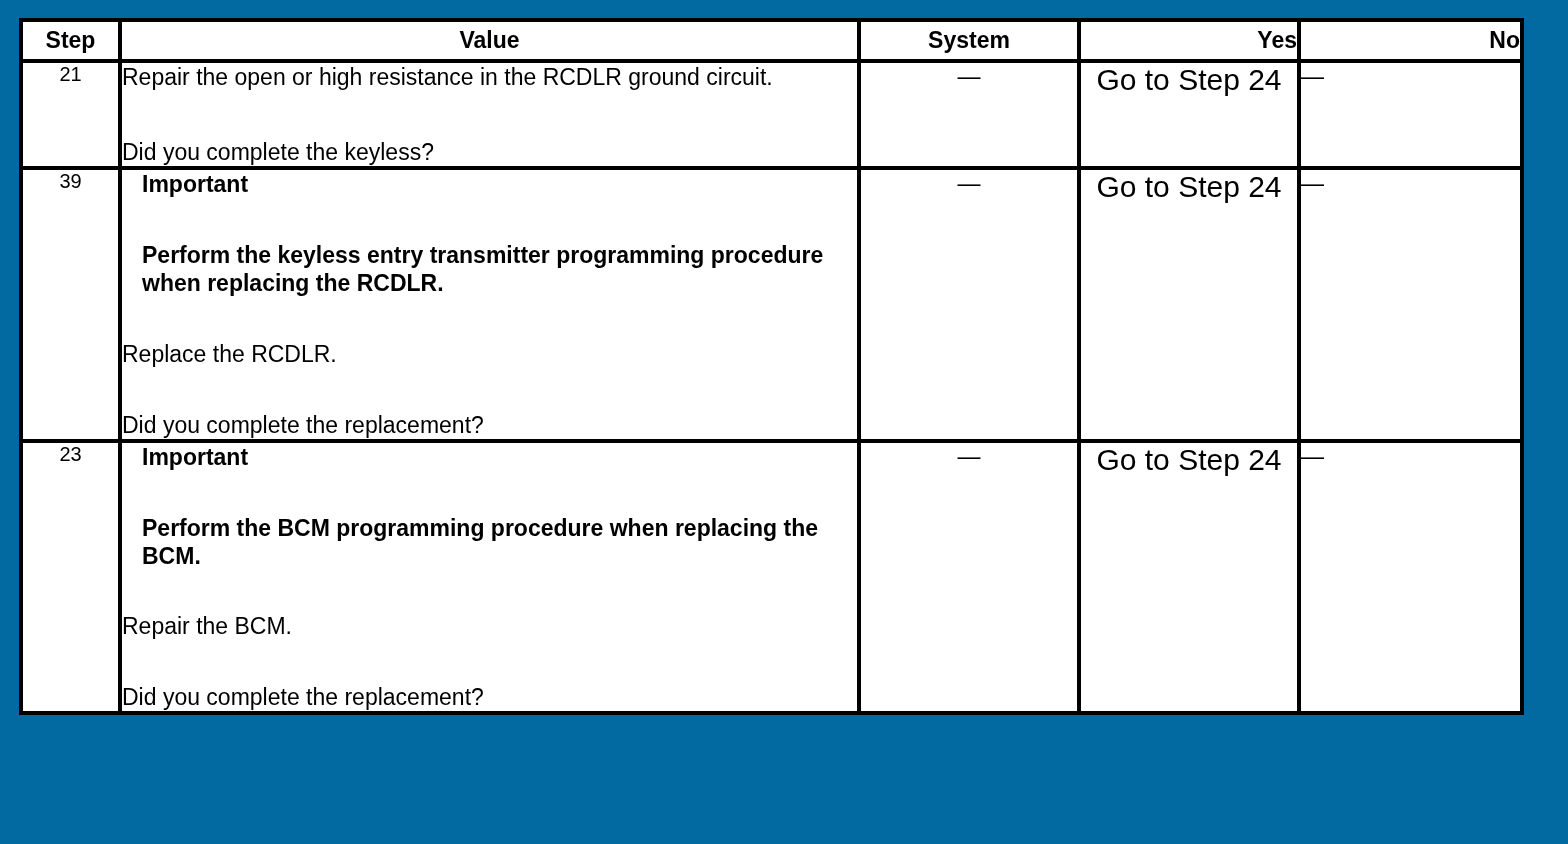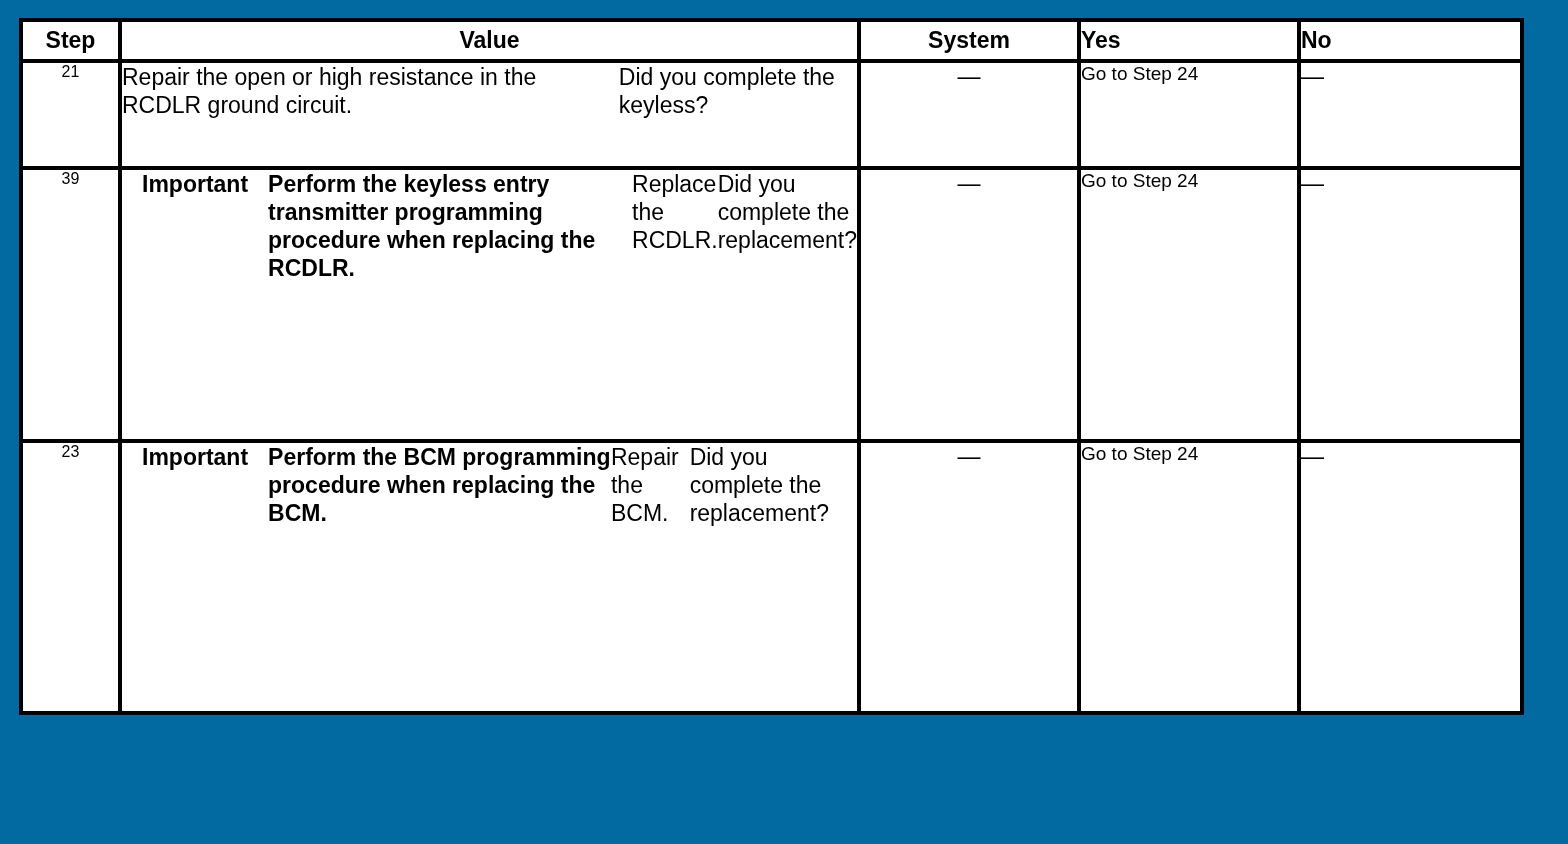--- a/index.html
+++ b/index.html
@@ -49,56 +49,57 @@
 
   
   tr.head th {
     height: 37px;
     font-size: 23px;
     font-weight: bold;
     vertical-align: middle;
     line-height: 1.05;
   }
   th.h-center { text-align: center; }
-  th.h-left   { text-align: left; padding-left: 7px; }
+  th.h-left   { text-align: right; padding-left: 7px; }
 
   
   td.step {
     text-align: center;
     vertical-align: middle;
-    font-size: 16px;
+    font-size: 20px;
   }
 
   td.action {
     padding: 4px 8px 6px 8px;
     vertical-align: top;
   }
   .act-box {
     display: flex;
-    flex-direction: row;
+    flex-direction: column;
     justify-content: space-between;
     height: 100%;
     box-sizing: border-box;
   }
   .act-line {
     font-size: 23px;
     line-height: 1.22;
     white-space: pre-line;
   }
   .act-line.bold { font-weight: bold; padding-left: 20px; }
 
   td.value {
     text-align: center;
     vertical-align: middle;
     font-size: 23px;
   }
 
   td.yes {
+    text-align: center;
     vertical-align: bottom;
-    font-size: 19px;
+    font-size: 30px;
     padding-bottom: 5px;
   }
 
   td.no {
     text-align: left;
     vertical-align: middle;
     font-size: 23px;
     padding-left: 9px;
   }
   td.no.bottomc {

